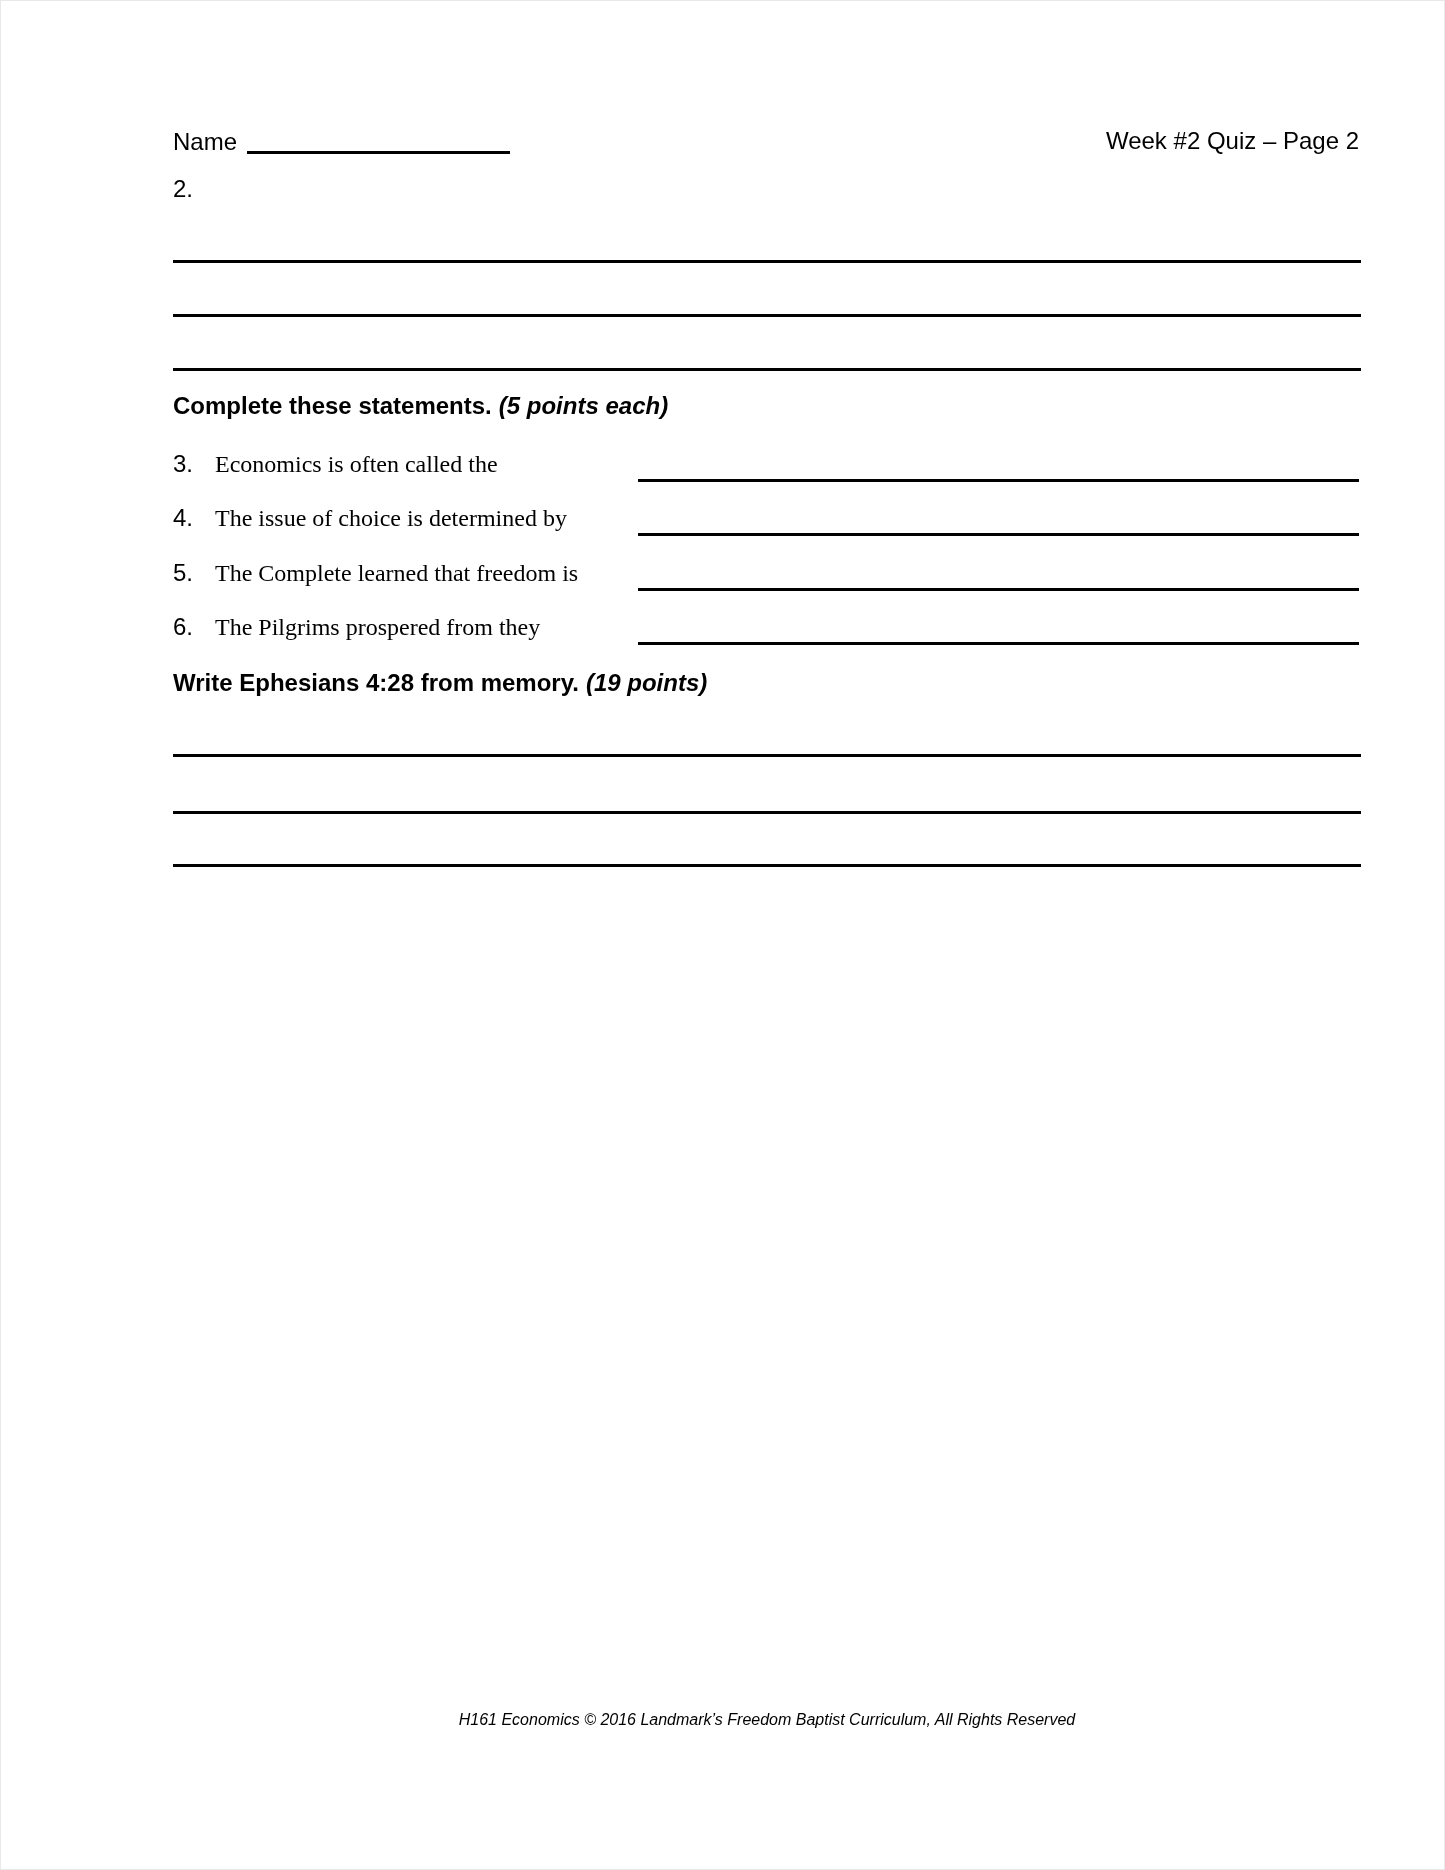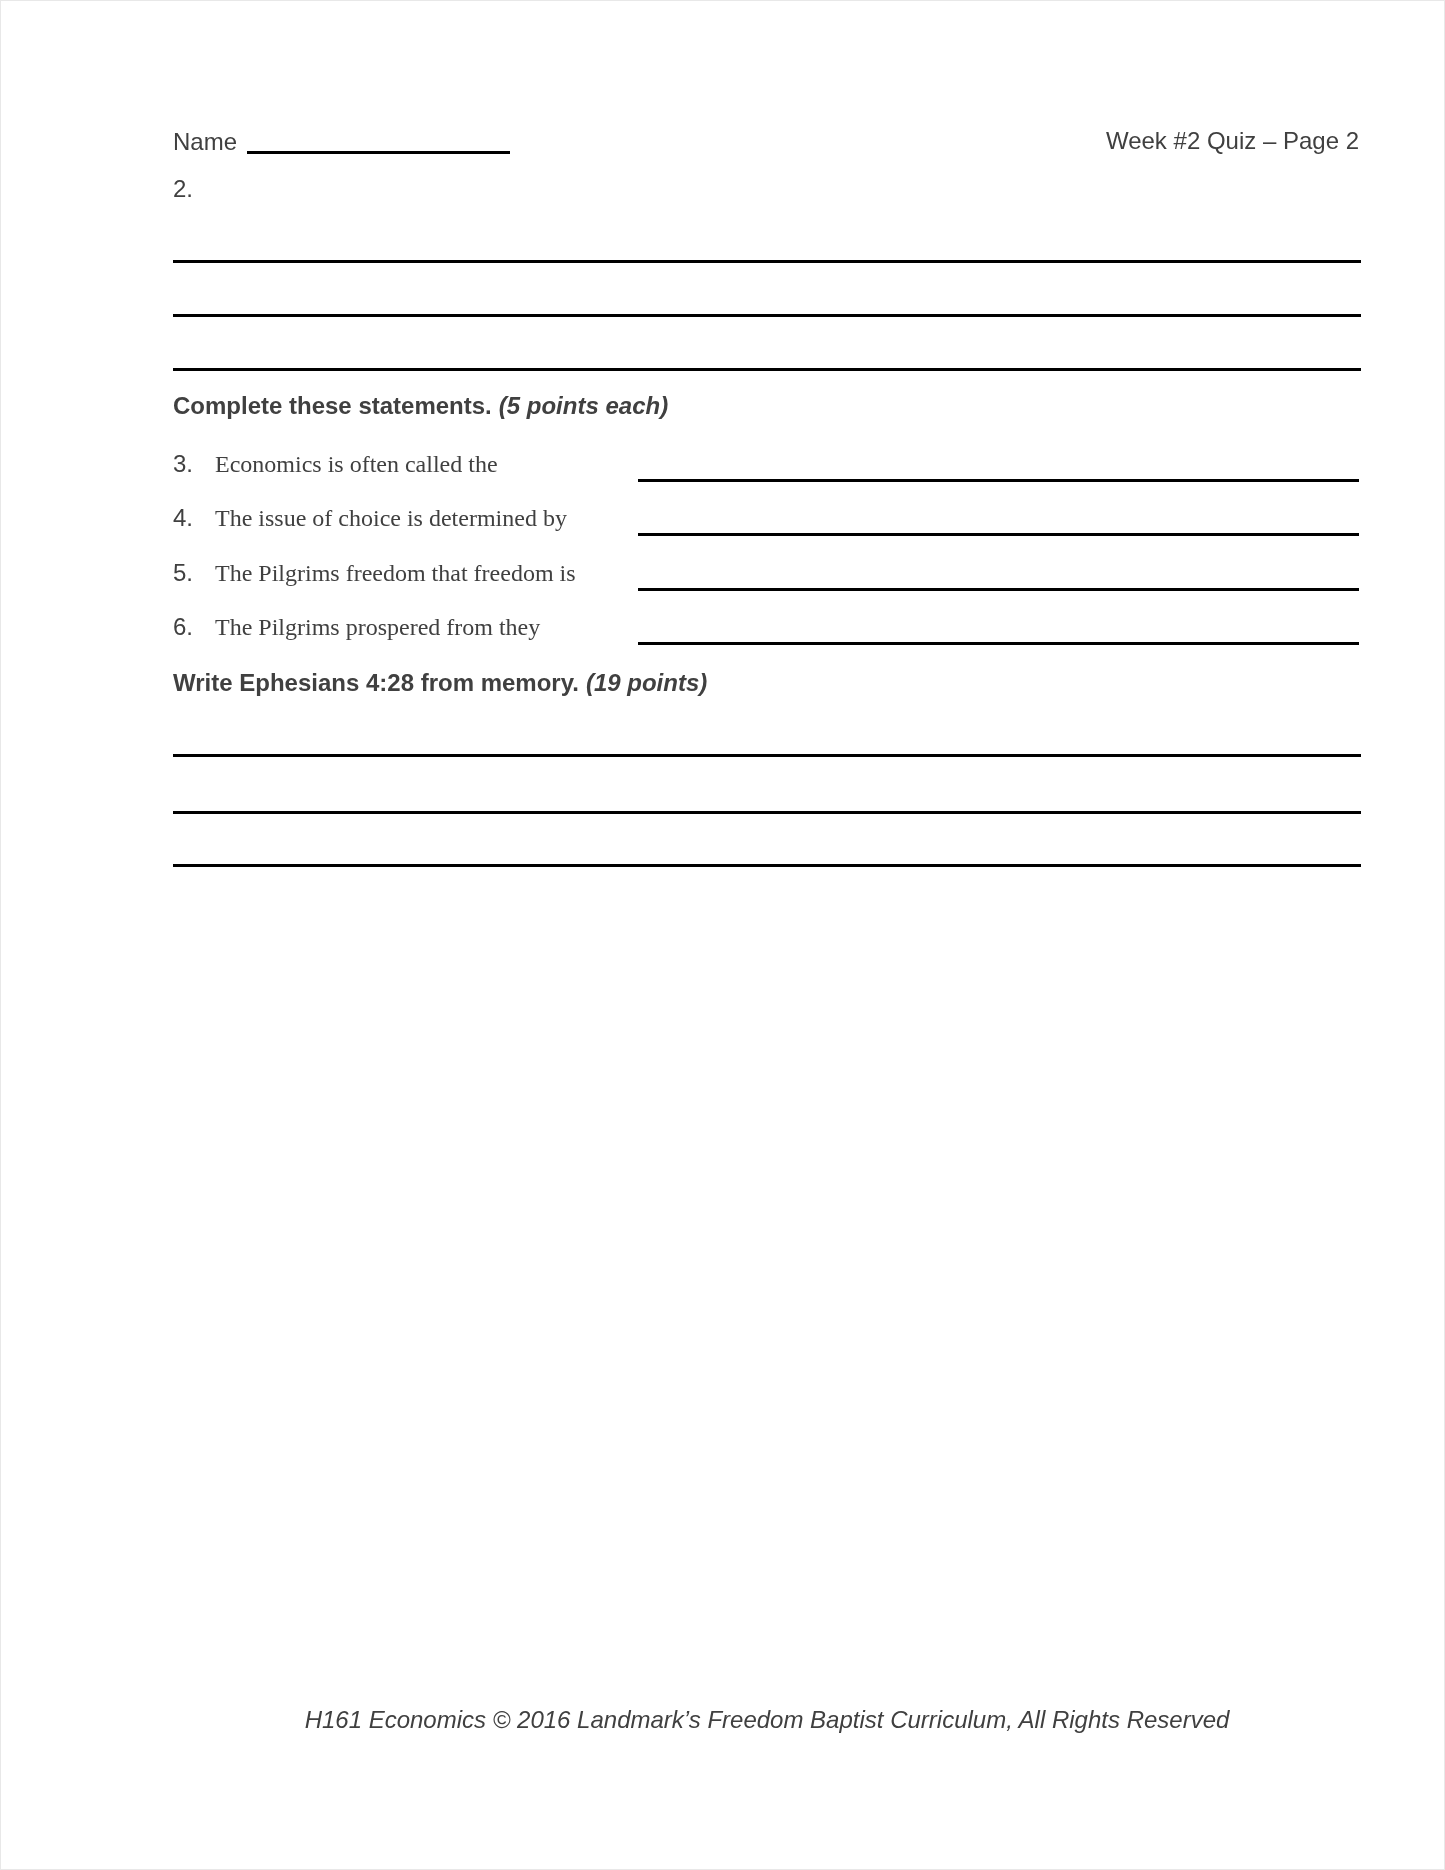--- a/index.html
+++ b/index.html
@@ -2,21 +2,21 @@
 <html><head>
 <meta charset="utf-8">
 <style>
   * { margin: 0; padding: 0; box-sizing: border-box; }
   html, body { background: #ffffff; }
   .page {
     position: relative;
     width: 1445px;
     height: 1870px;
     background: #ffffff;
-    color: #404040;
+    color: #000000;
     font-family: "Liberation Sans", "DejaVu Sans", sans-serif;
     font-size: 24px;
     overflow: hidden;
     border: 1px solid #e8e8e8;
   }
 
   .header-row {
     position: absolute;
     left: 172px;
     right: 85px;
@@ -82,21 +82,21 @@
     border-bottom: 3px solid #000;
   }
 
   .footer {
     position: absolute;
     left: 172px;
     width: 1188px;
     top: 1704px;
     text-align: center;
     font-style: italic;
-    font-size: 24px;
+    font-size: 16px;
     line-height: 30px;
     white-space: nowrap;
   }
 </style>
 </head>
 <body>
 
 <div class="page">
 
   <div class="header-row">
@@ -122,21 +122,21 @@
     <span class="stem">Economics is often called the</span>
     <span class="fill-line"></span>
   </div>
   <div class="item-row" style="top:502px">
     <span class="num">4.</span>
     <span class="stem">The issue of choice is determined by</span>
     <span class="fill-line"></span>
   </div>
   <div class="item-row" style="top:557px">
     <span class="num">5.</span>
-    <span class="stem">The Pilgrims freedom that freedom is</span>
+    <span class="stem">The Complete learned that freedom is</span>
     <span class="fill-line"></span>
   </div>
   <div class="item-row" style="top:611px">
     <span class="num">6.</span>
     <span class="stem">The Pilgrims prospered from they</span>
     <span class="fill-line"></span>
   </div>
 
   <div class="section-heading" style="top:667px">
     <span>Write Ephesians 4:28 from memory.</span><span class="pts">(19 points)</span>

